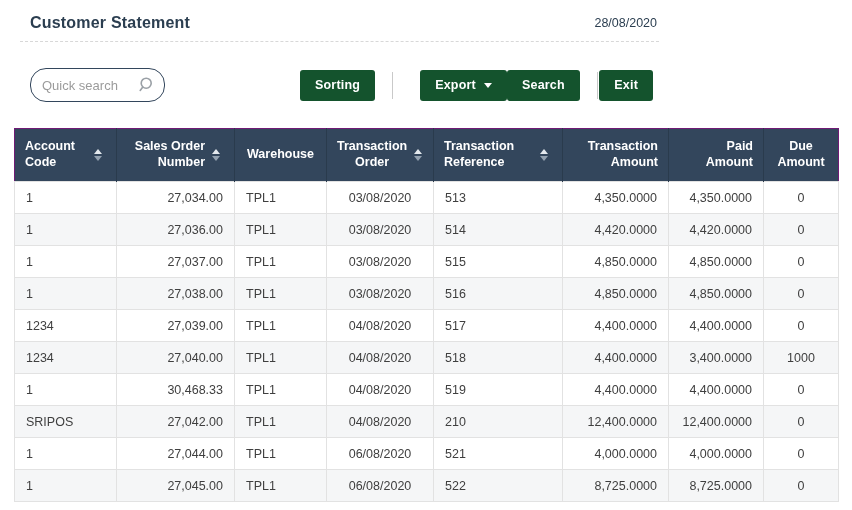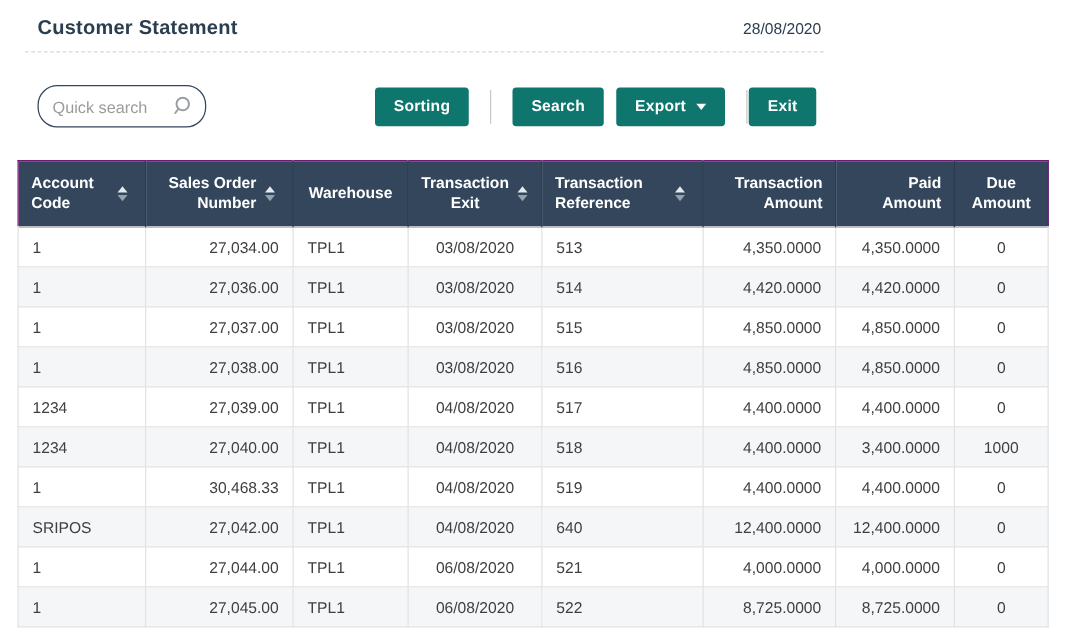--- a/index.html
+++ b/index.html
@@ -33,21 +33,21 @@
     padding: 0 32px 0 11px;
     font-family: "Liberation Sans", sans-serif;
     font-size: 13px; color: #444; outline: none;
   }
   .search-input::placeholder { color: #9b9b9b; }
   .search-icon-box {
     position: absolute; right: 9px; top: 8px; width: 18px; height: 18px; pointer-events: none;
   }
 
   .btn {
-    background: #0f766e; color: #ffffff; border: none; border-radius: 3px;
+    background: #14532d; color: #ffffff; border: none; border-radius: 3px;
     height: 31px; padding: 0 15px;
     font-family: "Liberation Sans", sans-serif;
     font-size: 12.5px; font-weight: 600; letter-spacing: .2px;
     display: inline-flex; align-items: center; cursor: pointer;
   }
   .btn-sorting { margin-left: 135px; }
   .btn-export { margin-left: 10px; }
   .btn-exit { margin-left: auto; }
   .toolbar-divider { width: 1px; height: 27px; background: #c9c9c9; margin: 0 17px; }
   .toolbar-divider.after-export { margin: 0 0 0 17px; }
@@ -114,25 +114,25 @@
       <span class="search-icon-box">
         <svg width="18" height="18" viewBox="0 0 18 18">
           <circle cx="8.2" cy="7.2" r="5" fill="none" stroke="#9aa0a6" stroke-width="1.6"></circle>
           <line x1="4.6" y1="11.2" x2="2.2" y2="14.4" stroke="#9aa0a6" stroke-width="1.6" stroke-linecap="round"></line>
         </svg>
       </span>
     </div>
 
     <button class="btn btn-sorting">Sorting</button>
     <span class="toolbar-divider"></span>
-    <button class="btn">Search</button>
     <button class="btn btn-export">
       <span>Export</span>
       <span class="caret-down"></span>
     </button>
+    <button class="btn">Search</button>
     <span class="toolbar-divider after-export"></span>
     <button class="btn btn-exit">Exit</button>
   </div>
 
   <div class="table-wrap">
     <table>
       <colgroup>
           <col style="width: 102px;">
           <col style="width: 118px;">
           <col style="width: 92px;">
@@ -162,21 +162,21 @@
                 </span>
               </div>
             </th>
             <th>
               <div class="th-inner">
                 <span class="th-label ac">Warehouse</span>
               </div>
             </th>
             <th>
               <div class="th-inner">
-                <span class="th-label ac">Transaction Exit</span>
+                <span class="th-label ac">Transaction Order</span>
                 <span class="sort-icon">
                   <span class="tri-up"></span>
                   <span class="tri-down"></span>
                 </span>
               </div>
             </th>
             <th>
               <div class="th-inner">
                 <span class="th-label al">Transaction Reference</span>
                 <span class="sort-icon">
@@ -271,21 +271,21 @@
             <td class="al">519</td>
             <td class="ar">4,400.0000</td>
             <td class="ar">4,400.0000</td>
             <td class="ac">0</td>
           </tr>
           <tr>
             <td class="al">SRIPOS</td>
             <td class="ar">27,042.00</td>
             <td class="al">TPL1</td>
             <td class="ac">04/08/2020</td>
-            <td class="al">640</td>
+            <td class="al">210</td>
             <td class="ar">12,400.0000</td>
             <td class="ar">12,400.0000</td>
             <td class="ac">0</td>
           </tr>
           <tr>
             <td class="al">1</td>
             <td class="ar">27,044.00</td>
             <td class="al">TPL1</td>
             <td class="ac">06/08/2020</td>
             <td class="al">521</td>

